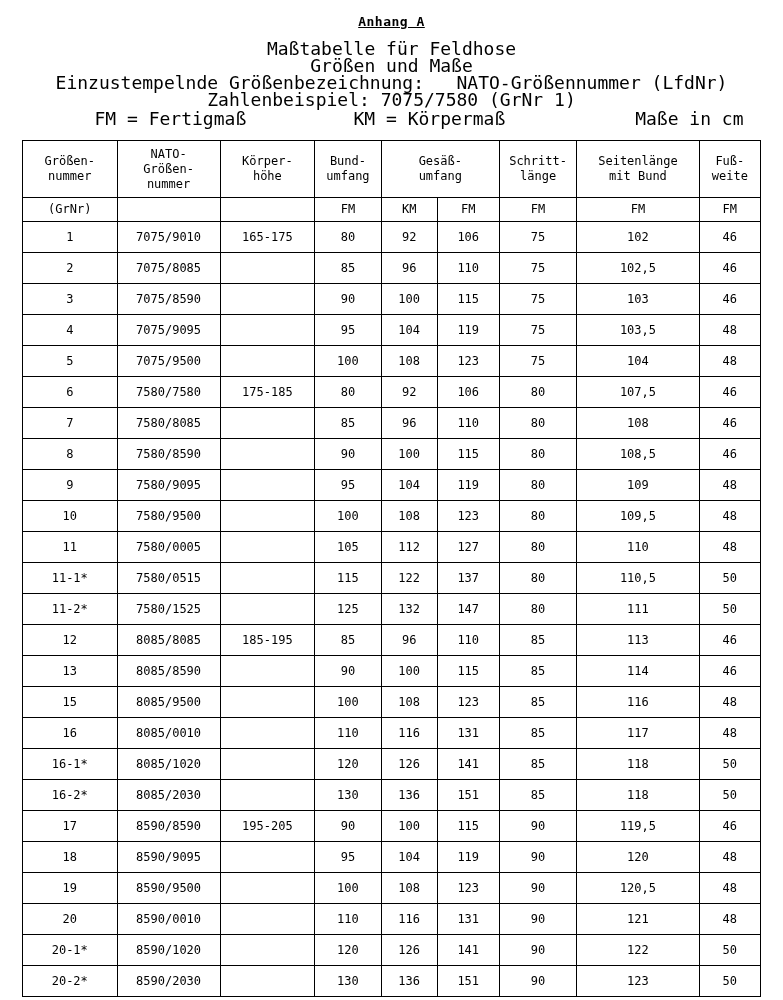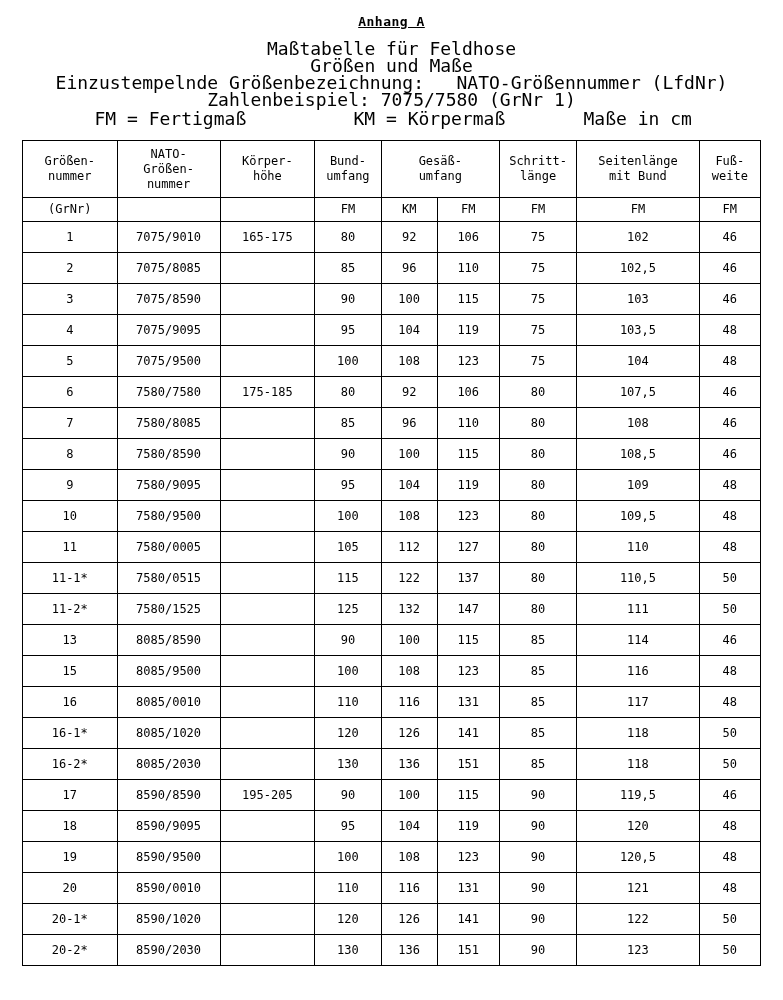--- a/index.html
+++ b/index.html
@@ -88,21 +88,21 @@
   <div class="anhang">Anhang A</div>
 
   <div class="head-block">
     <div class="head-line">Maßtabelle für Feldhose</div>
     <div class="head-line">Größen und Maße</div>
     <div class="head-line">Einzustempelnde Größenbezeichnung:   NATO-Größennummer (LfdNr)</div>
     <div class="head-line">Zahlenbeispiel: 7075/7580 (GrNr 1)</div>
     <div class="head-cols">
       <span style="width:215px;text-align:left;padding-left:55px;">FM = Fertigmaß</span>
       <span style="width:210px;text-align:left;padding-left:44px;">KM = Körpermaß</span>
-      <span style="width:160px;text-align:left;padding-left:20px;">Maße in cm</span>
+      <span style="width:160px;text-align:right;padding-left:20px;">Maße in cm</span>
     </div>
   </div>
 
   <table class="main">
     <colgroup>
       <col class="col-a">
         <col class="col-b">
         <col class="col-c">
         <col class="col-d">
       <col class="col-e">
@@ -297,20 +297,31 @@
           <td>7580/1525</td>
           <td></td>
           <td>125</td>
           <td>132</td>
           <td>147</td>
           <td>80</td>
           <td>111</td>
           <td>50</td>
         </tr>
         <tr>
+          <td>12</td>
+          <td>8085/8085</td>
+          <td>185-195</td>
+          <td>85</td>
+          <td>96</td>
+          <td>110</td>
+          <td>85</td>
+          <td>113</td>
+          <td>46</td>
+        </tr>
+        <tr>
           <td>13</td>
           <td>8085/8590</td>
           <td></td>
           <td>90</td>
           <td>100</td>
           <td>115</td>
           <td>85</td>
           <td>114</td>
           <td>46</td>
         </tr>

